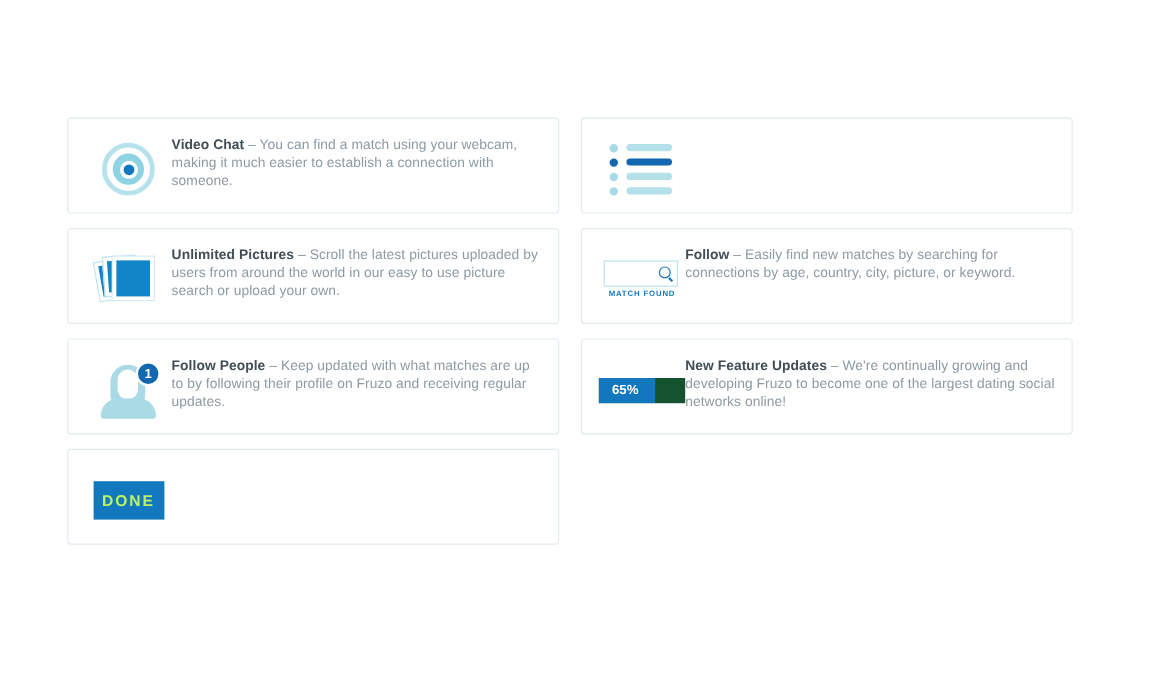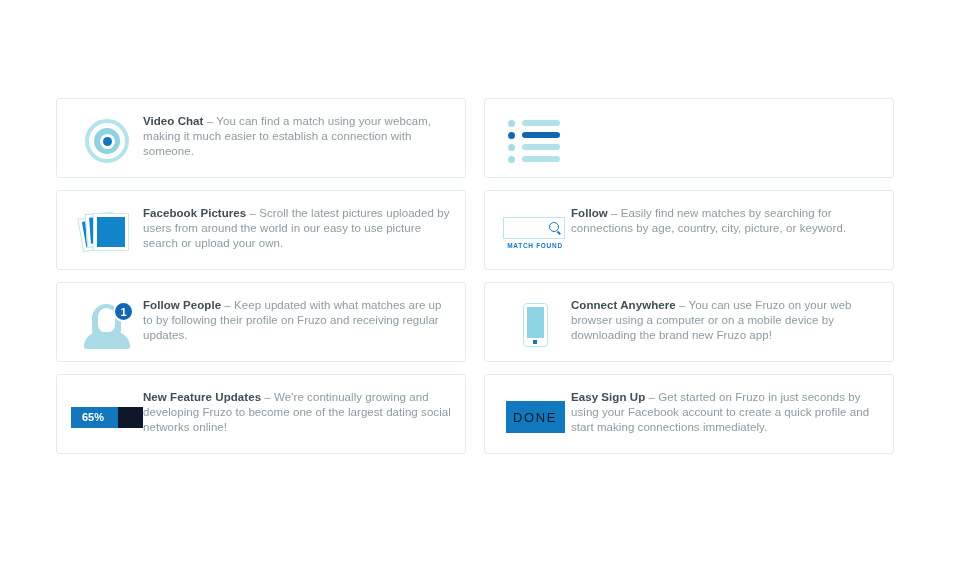--- a/index.html
+++ b/index.html
@@ -184,41 +184,41 @@
   }
   .ico-phone .home{
     position:absolute;left:50%;bottom:2.5px;
     width:4px;height:4px;margin-left:-2px;
     background:#1277bd;
   }
 
   
   .ico-progress{
     width:83px;height:21px;
-    background:#0f172a;
+    background:#14532d;
     position:relative;
     overflow:hidden;
   }
   .ico-progress .fill{
     position:absolute;left:0;top:0;bottom:0;
     background:#1277bd;
   }
   .ico-progress .label{
     position:absolute;left:0;top:0;bottom:0;
     display:flex;align-items:center;
     color:#ffffff;font-size:11px;font-weight:bold;
     padding-left:11px;
   }
 
   
   .ico-done{
     width:59px;height:32px;
     background:#1379be;
-    color:#0f172a;
-    font-size:13px;font-weight:normal;letter-spacing:1.6px;
+    color:#bef264;
+    font-size:13px;font-weight:bold;letter-spacing:1.6px;
     display:flex;align-items:center;justify-content:center;
   }
 </style>
 </head>
 <body>
 
 <div class="features-grid">
 
   <div class="feature-card">
     <div class="card-icon">
@@ -268,21 +268,21 @@
           </div>
         <div class="frame mid">
             <i></i>
           </div>
         <div class="frame front">
             <i></i>
           </div>
       </div>
     </div>
     <div class="card-text">
-      <span class="card-title">Facebook Pictures</span>
+      <span class="card-title">Unlimited Pictures</span>
       <span class="dash">–</span>
       <span>Scroll the latest pictures uploaded by users from around the world in our easy to use picture search or upload your own.</span>
     </div>
   </div>
 
   <div class="feature-card">
     <div class="card-icon">
       <div class="ico-search">
         <div class="box">
           <span class="glass"></span>
@@ -306,52 +306,34 @@
         <div class="badge">1</div>
       </div>
     </div>
     <div class="card-text">
       <span class="card-title">Follow People</span>
       <span class="dash">–</span>
       <span>Keep updated with what matches are up to by following their profile on Fruzo and receiving regular updates.</span>
     </div>
   </div>
 
-  <div class="feature-card">
-    <div class="card-icon">
-      <div class="ico-phone">
-        <div class="screen"></div>
-        <div class="home"></div>
-      </div>
-    </div>
-    <div class="card-text">
-      <span class="card-title">Connect Anywhere</span>
-      <span class="dash">–</span>
-      <span>You can use Fruzo on your web browser using a computer or on a mobile device by downloading the brand new Fruzo app!</span>
-    </div>
-  </div>
 
   <div class="feature-card">
     <div class="card-icon">
       <div class="ico-progress">
         <div class="fill" style="width: 65%;"></div>
         <div class="label">65%</div>
       </div>
     </div>
     <div class="card-text">
       <span class="card-title">New Feature Updates</span>
       <span class="dash">–</span>
       <span>We're continually growing and developing Fruzo to become one of the largest dating social networks online!</span>
     </div>
   </div>
 
   <div class="feature-card">
     <div class="card-icon">
       <div class="ico-done">DONE</div>
     </div>
-    <div class="card-text">
-      <span class="card-title">Easy Sign Up</span>
-      <span class="dash">–</span>
-      <span>Get started on Fruzo in just seconds by using your Facebook account to create a quick profile and start making connections immediately.</span>
-    </div>
   </div>
 
 </div>
 
 </body></html>

